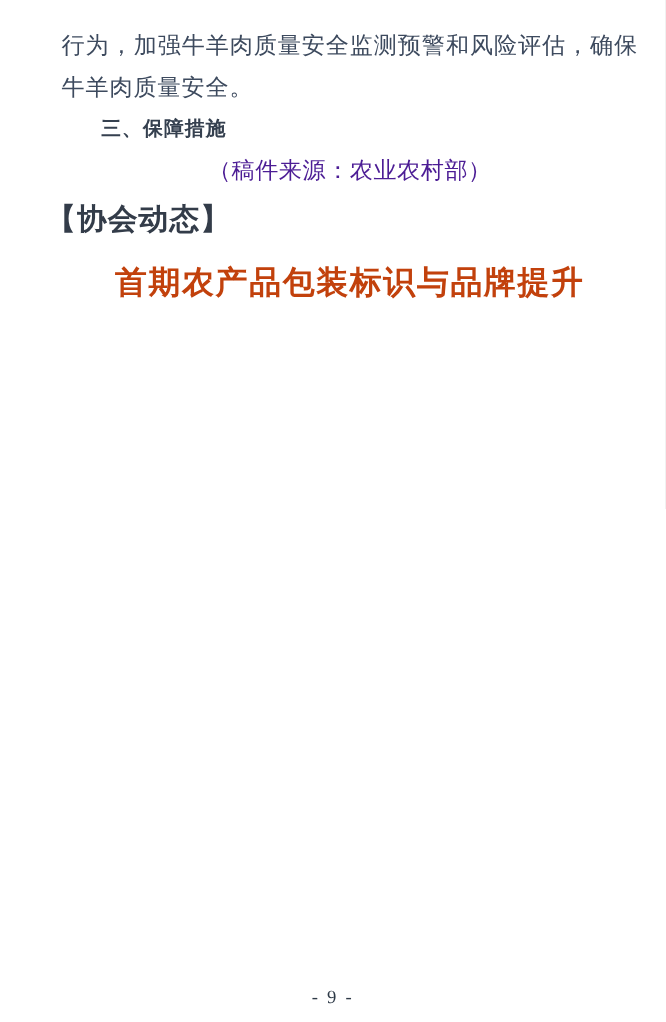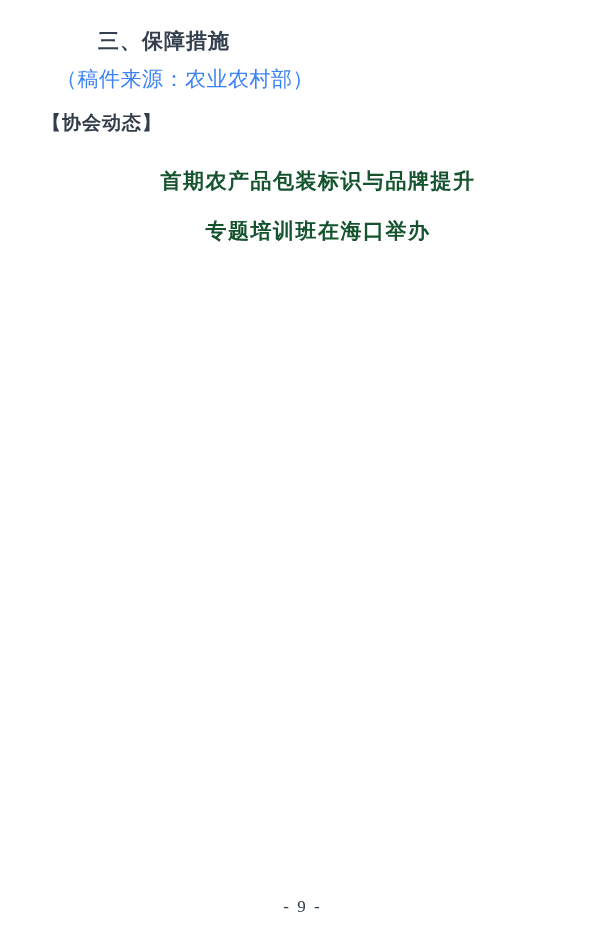--- a/index.html
+++ b/index.html
@@ -21,82 +21,82 @@
     line-height: 38px;
     letter-spacing: 0.8px;
     color: #3d4a5e;
     text-align: justify;
     text-justify: inter-character;
   }
   .indent { text-indent: 2em; }
   .section-heading {
     font-family: "Liberation Sans", "DejaVu Sans", sans-serif;
     font-weight: bold;
-    font-size: 21px;
+    font-size: 18px;
     line-height: 38px;
     letter-spacing: 1px;
     color: #35404f;
     text-indent: 2em;
   }
   .source-line {
     font-size: 21px;
     line-height: 38px;
     letter-spacing: 0.5px;
-    color: #3b82f6;
-    text-align: left;
+    color: #4c1d95;
+    text-align: center;
   }
   .section-marker {
     font-family: "Liberation Sans", "DejaVu Sans", sans-serif;
     font-weight: 600;
-    font-size: 19px;
+    font-size: 27px;
     line-height: 30px;
     margin-top: 10px;
     letter-spacing: 1px;
     color: #333c49;
     margin-left: -14px;
   }
   .article-title {
     margin-top: 18px;
     text-align: center;
     font-family: Liberation Serif, serif;
     font-weight: 900;
-    font-size: 21px;
+    font-size: 29px;
     line-height: 50px;
     letter-spacing: 1.5px;
-    color: #14532d;
+    color: #c2410c;
   }
   .page-number {
     position: absolute;
     bottom: 12px;
     left: 0;
     right: 0;
     text-align: center;
     font-size: 17px;
     letter-spacing: 2px;
     color: #2e3a47;
     font-family: "Liberation Serif", "DejaVu Serif", serif;
   }
 </style>
 </head>
 <body>
 
 <div class="page">
   <div class="content">
 
+    <p class="body-par">行为，加强牛羊肉质量安全监测预警和风险评估，确保牛羊肉质量安全。</p>
 
     <p class="section-heading">三、保障措施</p>
 
 
 
 
     <p class="source-line">（稿件来源：农业农村部）</p>
 
     <p class="section-marker">【协会动态】</p>
 
     <div class="article-title">
       <div>首期农产品包装标识与品牌提升</div>
-      <div>专题培训班在海口举办</div>
     </div>
 
   </div>
 
   <div class="page-number">- 9 -</div>
 </div>
 
 </body></html>

